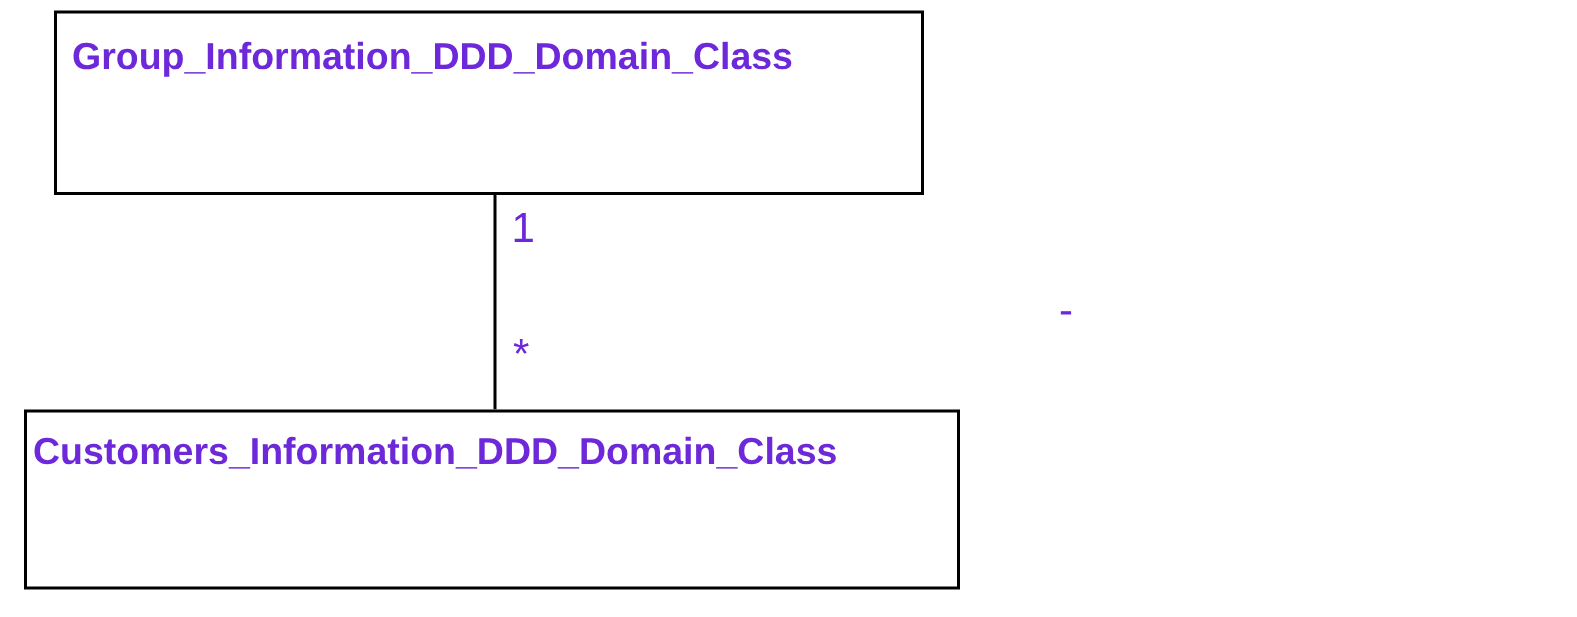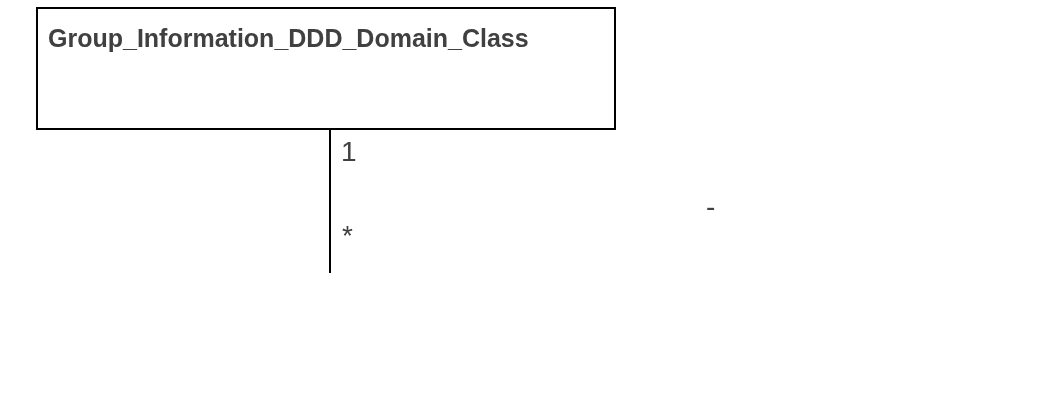--- a/index.html
+++ b/index.html
@@ -7,21 +7,21 @@
     padding: 0;
     background: #ffffff;
   }
   .canvas {
     position: relative;
     width: 1051px;
     height: 411px;
     background: #ffffff;
     overflow: hidden;
     font-family: "Liberation Sans", sans-serif;
-    color: #404040;
+    color: #6d28d9;
   }
   .class-box {
     position: absolute;
     box-sizing: border-box;
     border: 2px solid #000000;
     background: #ffffff;
   }
   .class-box--group {
     left: 36px;
     top: 7px;
@@ -92,14 +92,17 @@
   <div class="assoc-line"></div>
 
   <div class="multiplicity multiplicity--source">1</div>
 
   <div class="multiplicity multiplicity--target">*</div>
 
   <div class="role-label">
     <div>-</div>
   </div>
 
+  <div class="class-box class-box--customers">
+    <div class="class-title">Customers_Information_DDD_Domain_Class</div>
+  </div>
 
 </div>
 
 </body></html>

